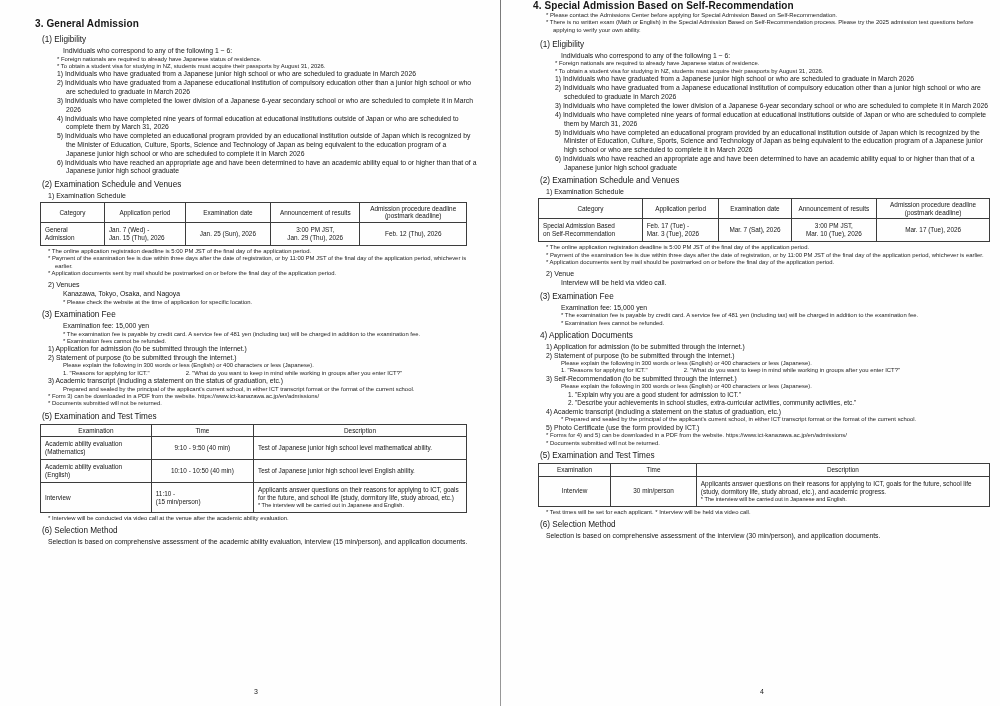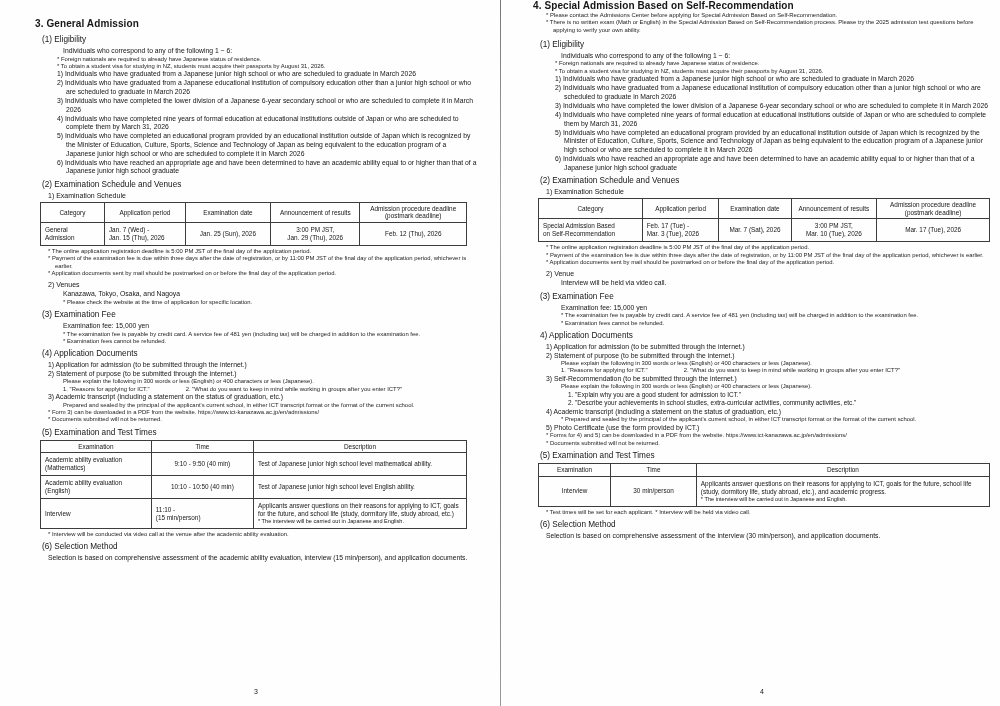--- a/index.html
+++ b/index.html
@@ -106,21 +106,20 @@
   <div class="body in4">Kanazawa, Tokyo, Osaka, and Nagoya</div>
   <div class="note in4">* Please check the website at the time of application for specific location.</div>
 
   <div class="h2 gap-top">(3) Examination Fee</div>
   <div class="body in4">Examination fee: 15,000 yen</div>
   <div class="in4">
       <div class="note hang">* The examination fee is payable by credit card. A service fee of 481 yen (including tax) will be charged in addition to the examination fee.</div>
       <div class="note hang">* Examination fees cannot be refunded.</div>
     </div>
 
-  <div class="h2 gap-top">(4) Application Documents</div>
   <div class="body in2">1) Application for admission (to be submitted through the internet.)</div>
   <div class="body in2">2) Statement of purpose (to be submitted through the internet.)</div>
   <div class="note in4">Please explain the following in 300 words or less (English) or 400 characters or less (Japanese).</div>
   <div class="note in4 qrow">
     <span>1. "Reasons for applying for ICT."</span>
     <span>2. "What do you want to keep in mind while working in groups after you enter ICT?"</span>
   </div>
   <div class="body in2">3) Academic transcript (including a statement on the status of graduation, etc.)</div>
   <div class="note in4">Prepared and sealed by the principal of the applicant's current school, in either ICT transcript format or the format of the current school.</div>
   <div class="in2">

